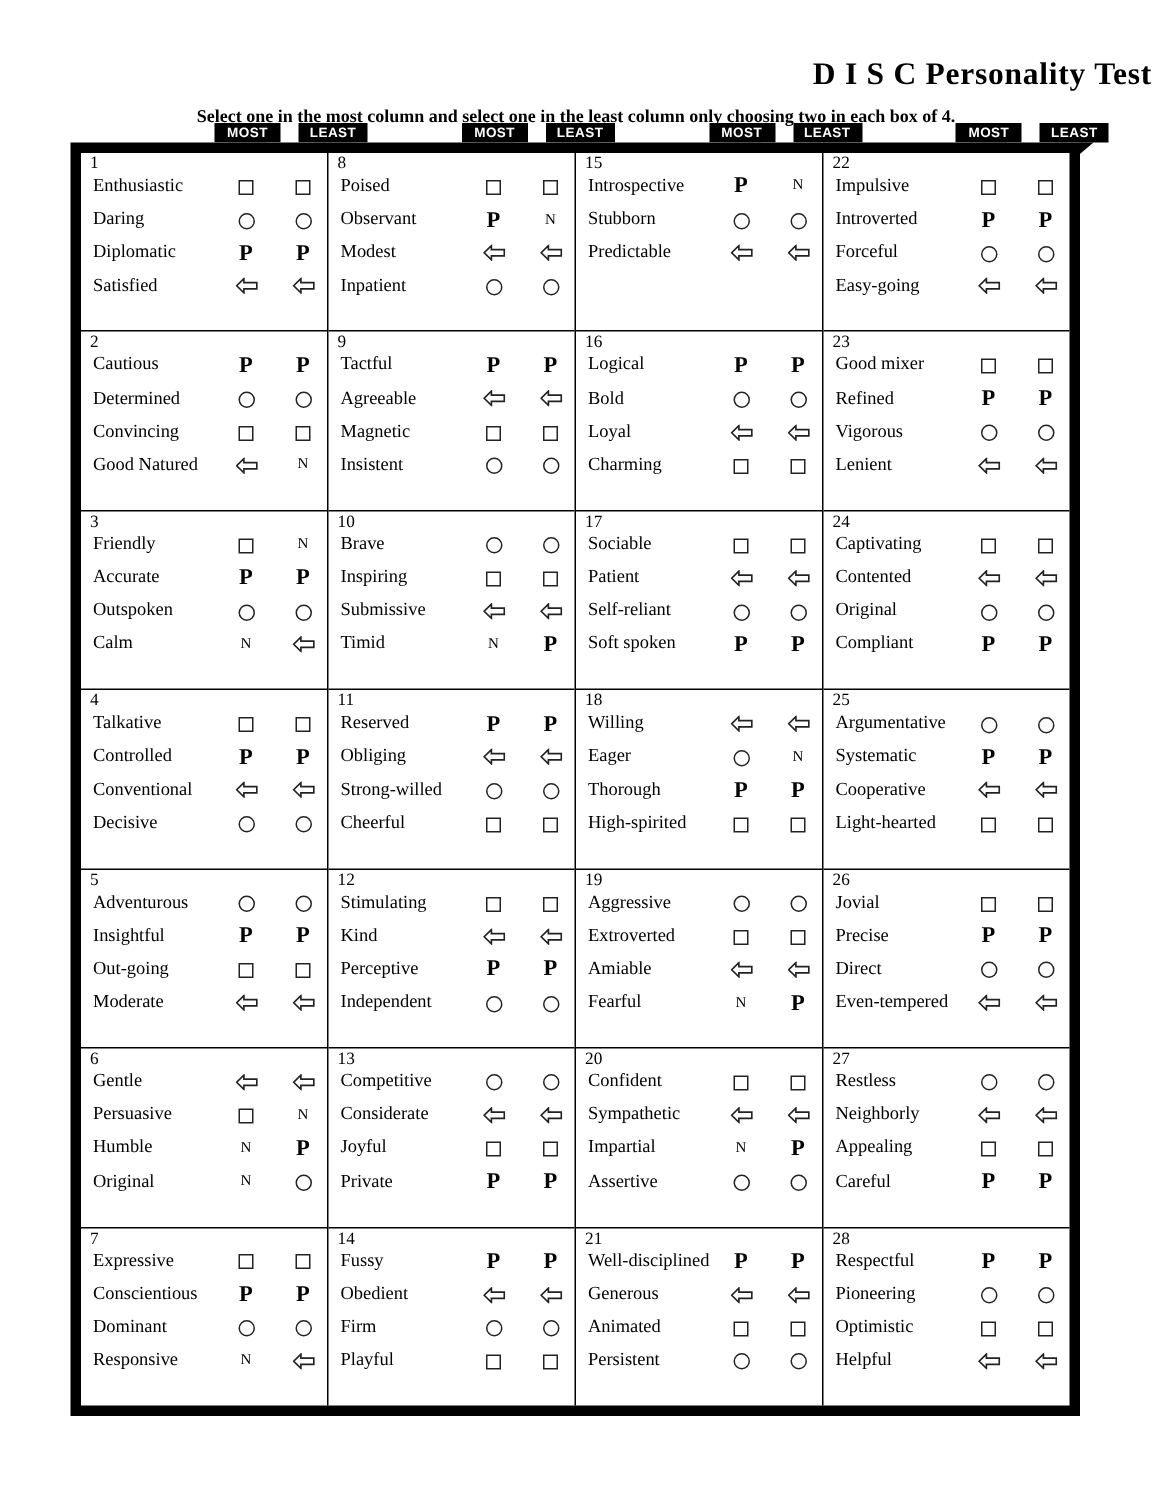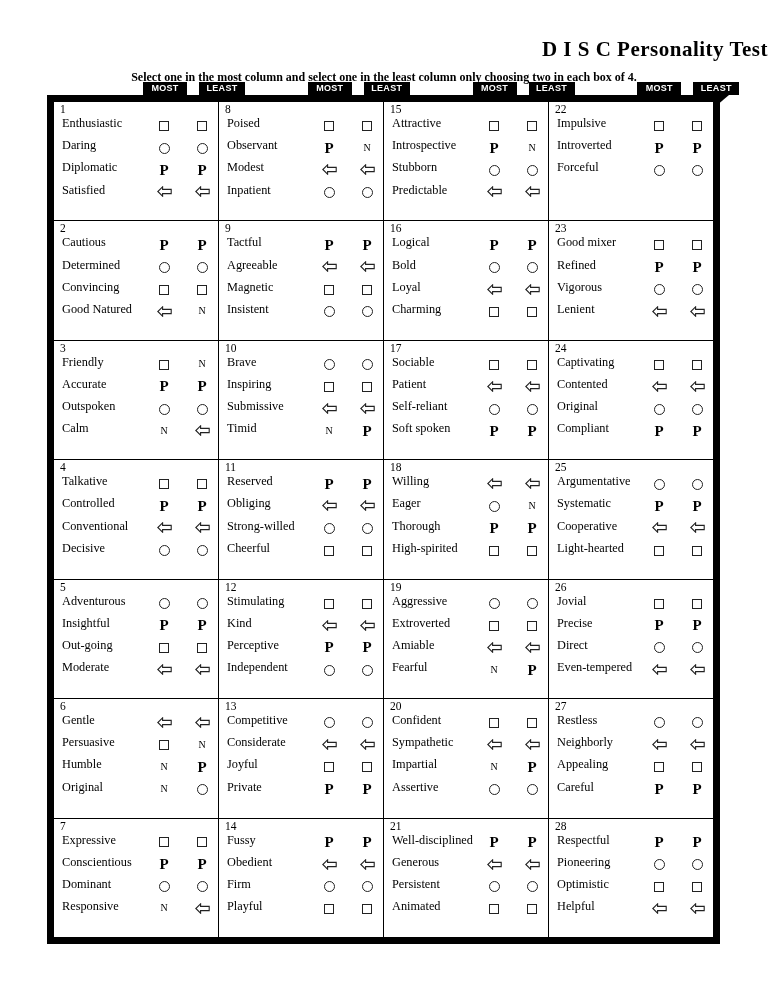--- a/index.html
+++ b/index.html
@@ -600,25 +600,20 @@
               <span class="mk least"><span class="g-square"></span></span>
             </div>
           </div>
         </div>
       </div>
       <div class="col">
         <div class="box">
           <div class="boxnum">15</div>
           <div class="rows">
             <div class="row">
-              <span class="trait">Attractive</span>
-              <span class="mk most"><span class="g-square"></span></span>
-              <span class="mk least"><span class="g-square"></span></span>
-            </div>
-            <div class="row">
               <span class="trait">Introspective</span>
               <span class="mk most"><span class="g-p">P</span></span>
               <span class="mk least"><span class="g-n">N</span></span>
             </div>
             <div class="row">
               <span class="trait">Stubborn</span>
               <span class="mk most"><span class="g-circle"></span></span>
               <span class="mk least"><span class="g-circle"></span></span>
             </div>
             <div class="row">
@@ -788,28 +783,28 @@
             <div class="row">
               <span class="trait">Generous</span>
               <span class="mk most"><span class="g-arrow"><svg width="15" height="11" viewBox="0 0 15 11">
                     <path d="M5.6 0.8 L0.8 5.5 L5.6 10.2 L5.6 7.6 L14.2 7.6 L14.2 3.4 L5.6 3.4 Z" fill="#ffffff" stroke="#222" stroke-width="1.1" stroke-linejoin="miter"></path>
                   </svg></span></span>
               <span class="mk least"><span class="g-arrow"><svg width="15" height="11" viewBox="0 0 15 11">
                     <path d="M5.6 0.8 L0.8 5.5 L5.6 10.2 L5.6 7.6 L14.2 7.6 L14.2 3.4 L5.6 3.4 Z" fill="#ffffff" stroke="#222" stroke-width="1.1" stroke-linejoin="miter"></path>
                   </svg></span></span>
             </div>
             <div class="row">
+              <span class="trait">Animated</span>
+              <span class="mk most"><span class="g-square"></span></span>
+              <span class="mk least"><span class="g-square"></span></span>
+            </div>
+            <div class="row">
               <span class="trait">Persistent</span>
               <span class="mk most"><span class="g-circle"></span></span>
               <span class="mk least"><span class="g-circle"></span></span>
-            </div>
-            <div class="row">
-              <span class="trait">Animated</span>
-              <span class="mk most"><span class="g-square"></span></span>
-              <span class="mk least"><span class="g-square"></span></span>
             </div>
           </div>
         </div>
       </div>
       <div class="col">
         <div class="box">
           <div class="boxnum">22</div>
           <div class="rows">
             <div class="row">
               <span class="trait">Impulsive</span>
@@ -819,20 +814,29 @@
             <div class="row">
               <span class="trait">Introverted</span>
               <span class="mk most"><span class="g-p">P</span></span>
               <span class="mk least"><span class="g-p">P</span></span>
             </div>
             <div class="row">
               <span class="trait">Forceful</span>
               <span class="mk most"><span class="g-circle"></span></span>
               <span class="mk least"><span class="g-circle"></span></span>
             </div>
+            <div class="row">
+              <span class="trait">Easy-going</span>
+              <span class="mk most"><span class="g-arrow"><svg width="15" height="11" viewBox="0 0 15 11">
+                    <path d="M5.6 0.8 L0.8 5.5 L5.6 10.2 L5.6 7.6 L14.2 7.6 L14.2 3.4 L5.6 3.4 Z" fill="#ffffff" stroke="#222" stroke-width="1.1" stroke-linejoin="miter"></path>
+                  </svg></span></span>
+              <span class="mk least"><span class="g-arrow"><svg width="15" height="11" viewBox="0 0 15 11">
+                    <path d="M5.6 0.8 L0.8 5.5 L5.6 10.2 L5.6 7.6 L14.2 7.6 L14.2 3.4 L5.6 3.4 Z" fill="#ffffff" stroke="#222" stroke-width="1.1" stroke-linejoin="miter"></path>
+                  </svg></span></span>
+            </div>
           </div>
         </div>
         <div class="box">
           <div class="boxnum">23</div>
           <div class="rows">
             <div class="row">
               <span class="trait">Good mixer</span>
               <span class="mk most"><span class="g-square"></span></span>
               <span class="mk least"><span class="g-square"></span></span>
             </div>

